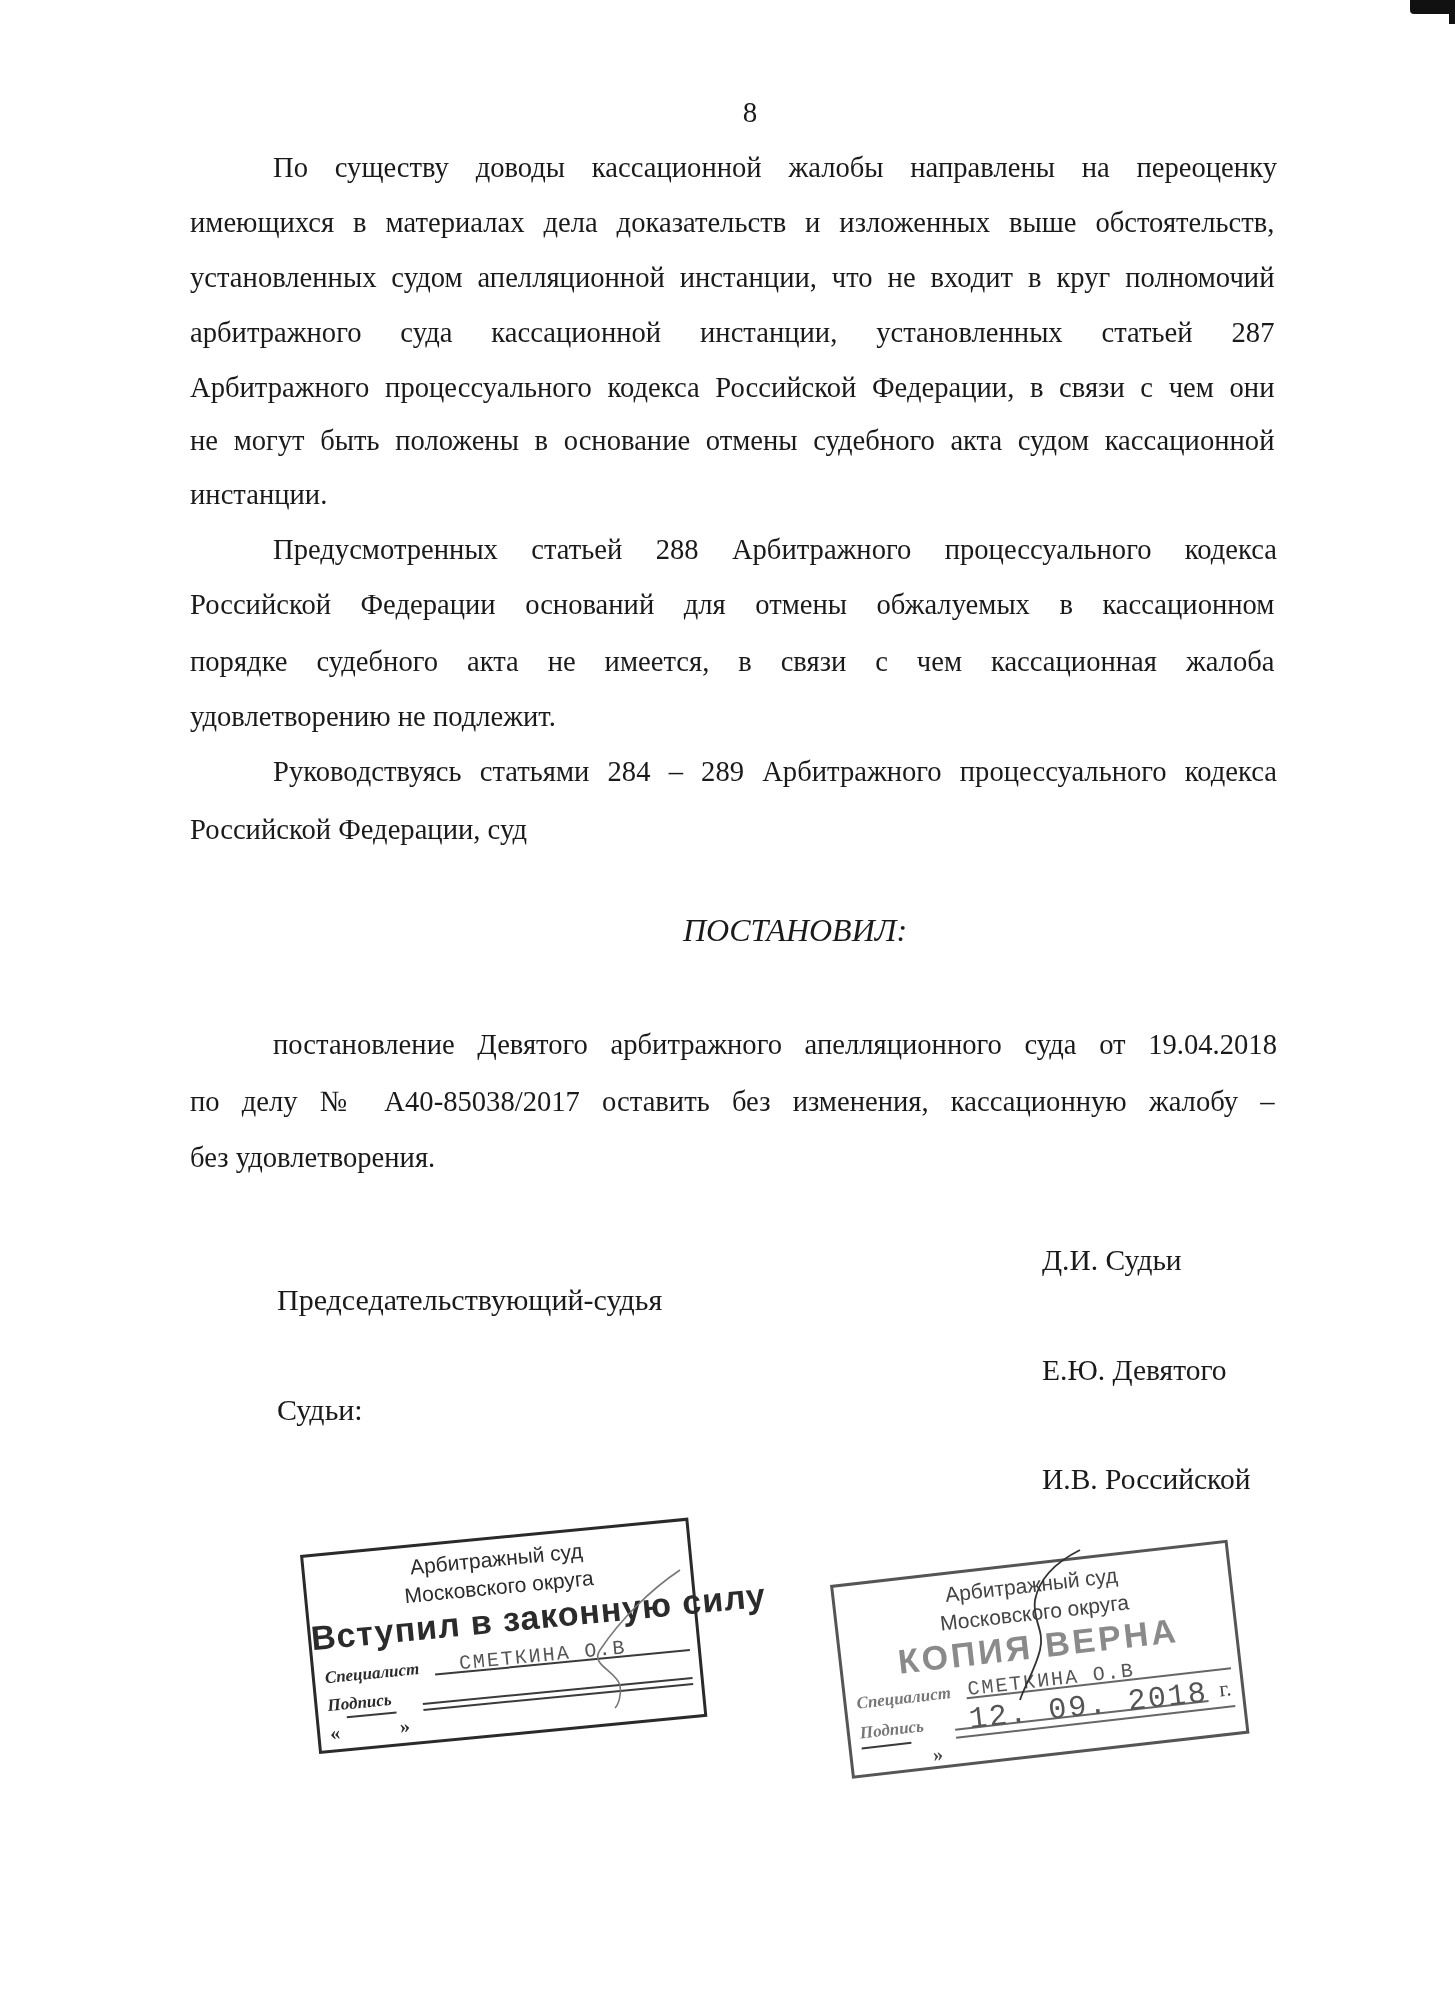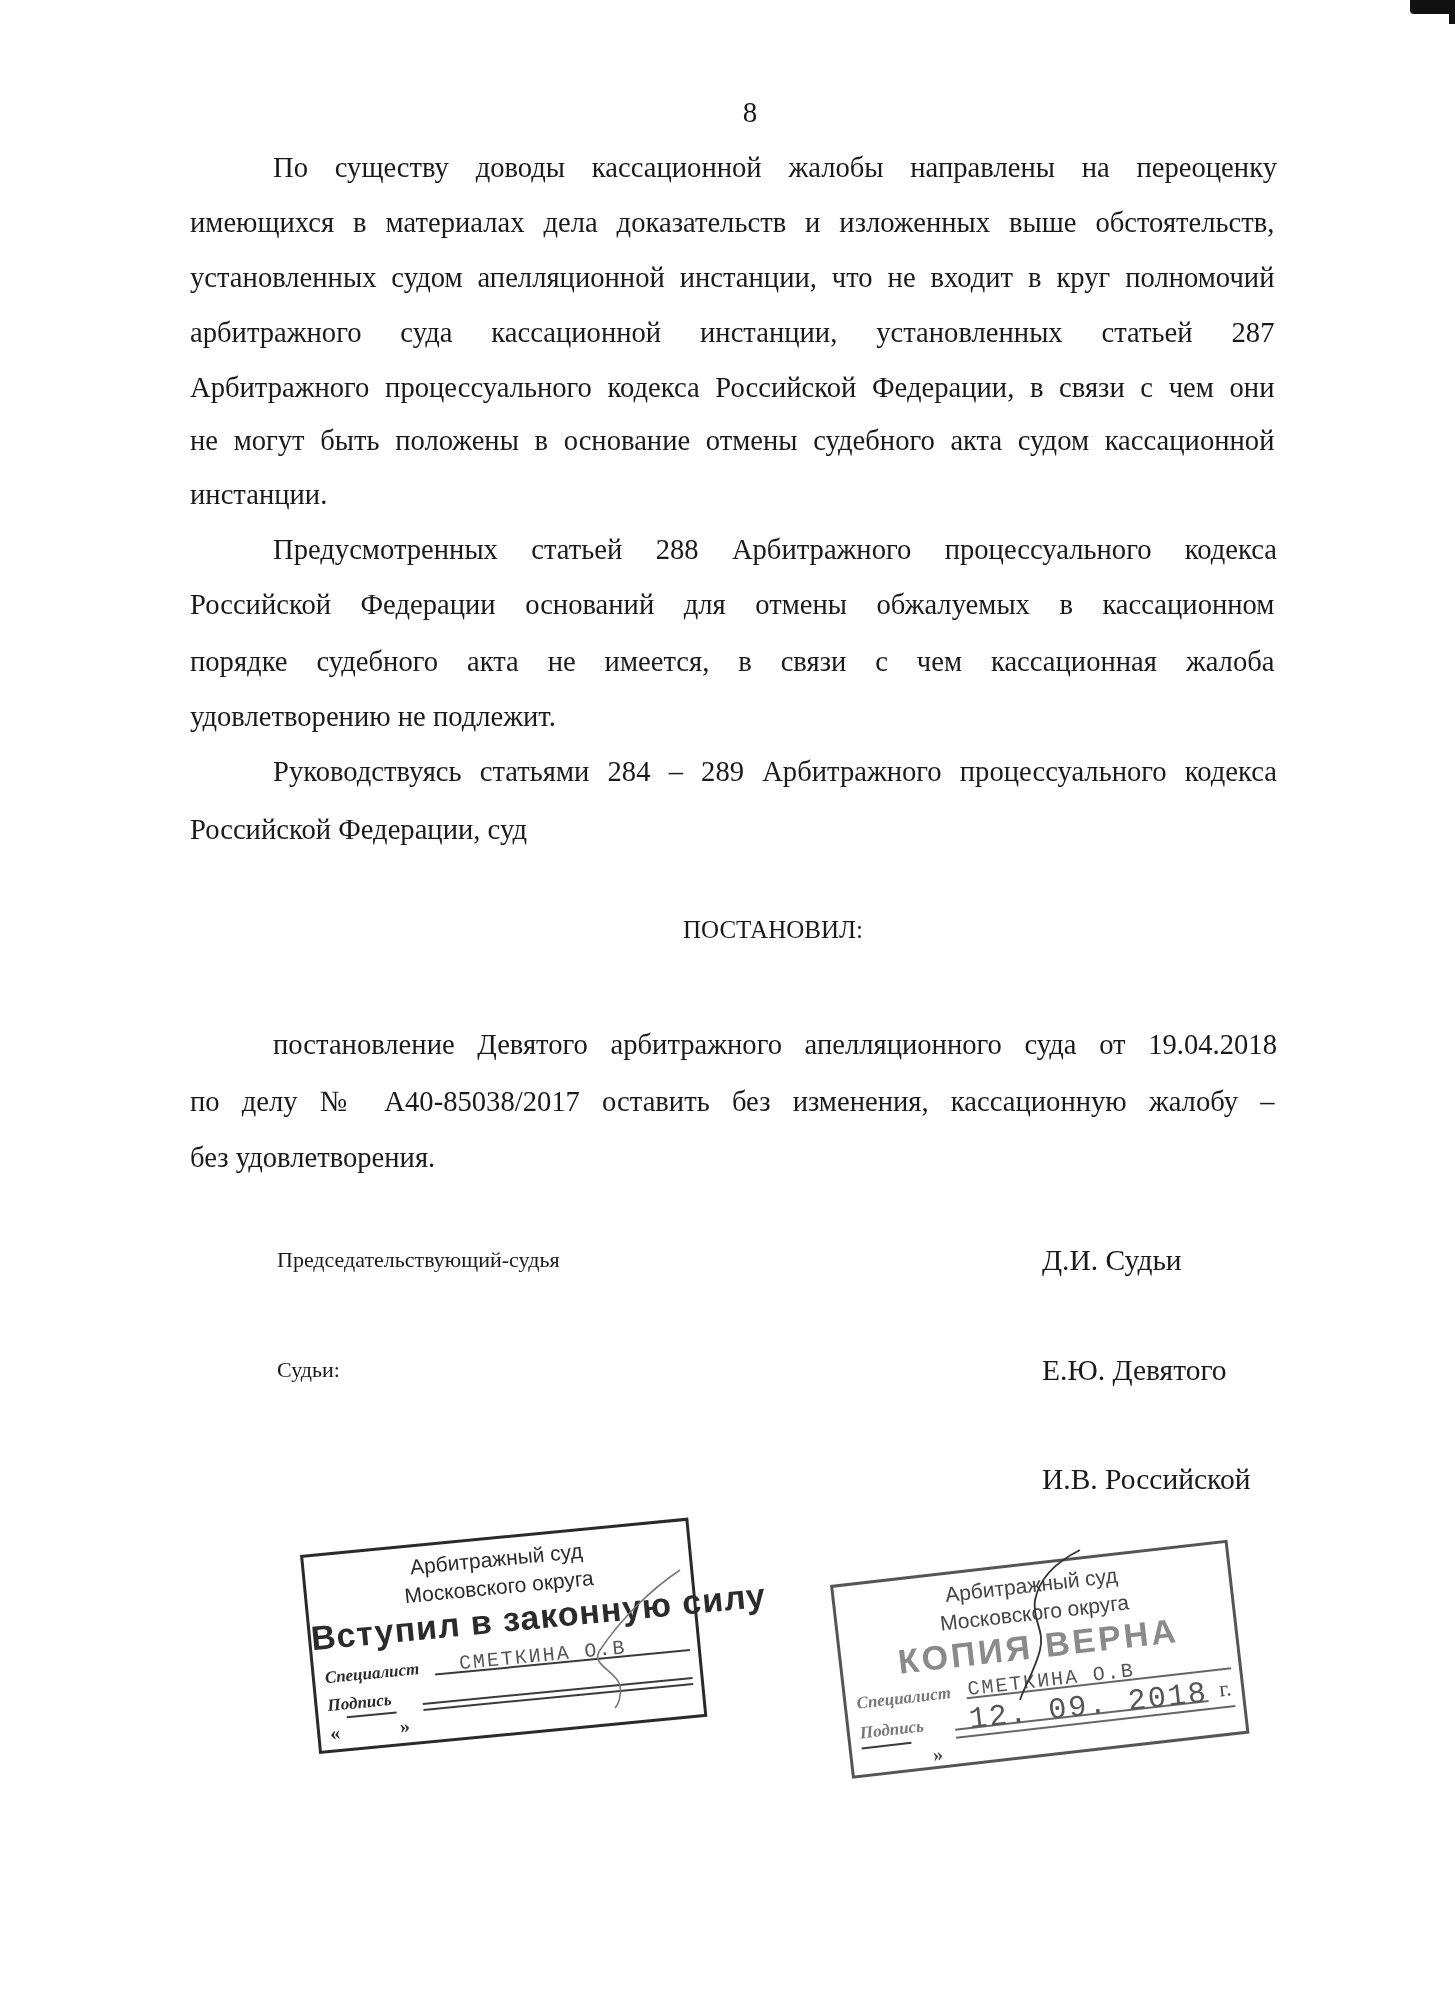--- a/index.html
+++ b/index.html
@@ -15,23 +15,23 @@
 
   .line {
     position: absolute; left: 190px; width: 1118px; height: 55px;
     font-size: 29.5px; line-height: 55px; white-space: nowrap;
     text-align: justify; text-align-last: justify;
     transform: scaleX(0.97); transform-origin: left center;
   }
   .line.indent { left: 273px; width: 1035px; }
   .line.last { text-align-last: left; }
 
-  .heading { position: absolute; left: 683px; top: 905px; font-size: 25px; line-height: 50px; white-space: nowrap; }
+  .heading { position: absolute; left: 683px; top: 905px; font-size: 32px; line-height: 50px; white-space: nowrap; font-style: italic; }
 
-  .sig-title { position: absolute; left: 277px; font-size: 22px; line-height: 40px; white-space: nowrap; }
+  .sig-title { position: absolute; left: 277px; font-size: 30px; line-height: 40px; white-space: nowrap; margin-top: 40px; }
   .sig-name  { position: absolute; left: 1042px; font-size: 29.5px; line-height: 40px; white-space: nowrap; }
 
   .stamp {
     position: absolute; border: 3px solid #2a2a2a; color: #2b2b2b;
     font-family: "Liberation Sans", "DejaVu Sans", sans-serif;
     box-sizing: border-box;
   }
   .stamp-left  { left: 300px; top: 1555px; width: 390px; height: 200px; transform: rotate(-5.5deg); transform-origin: left top; }
   .stamp-right { left: 830px; top: 1585px; width: 400px; height: 195px; transform: rotate(-6.5deg); transform-origin: left top; border-color: #555; color: #444; }
 

